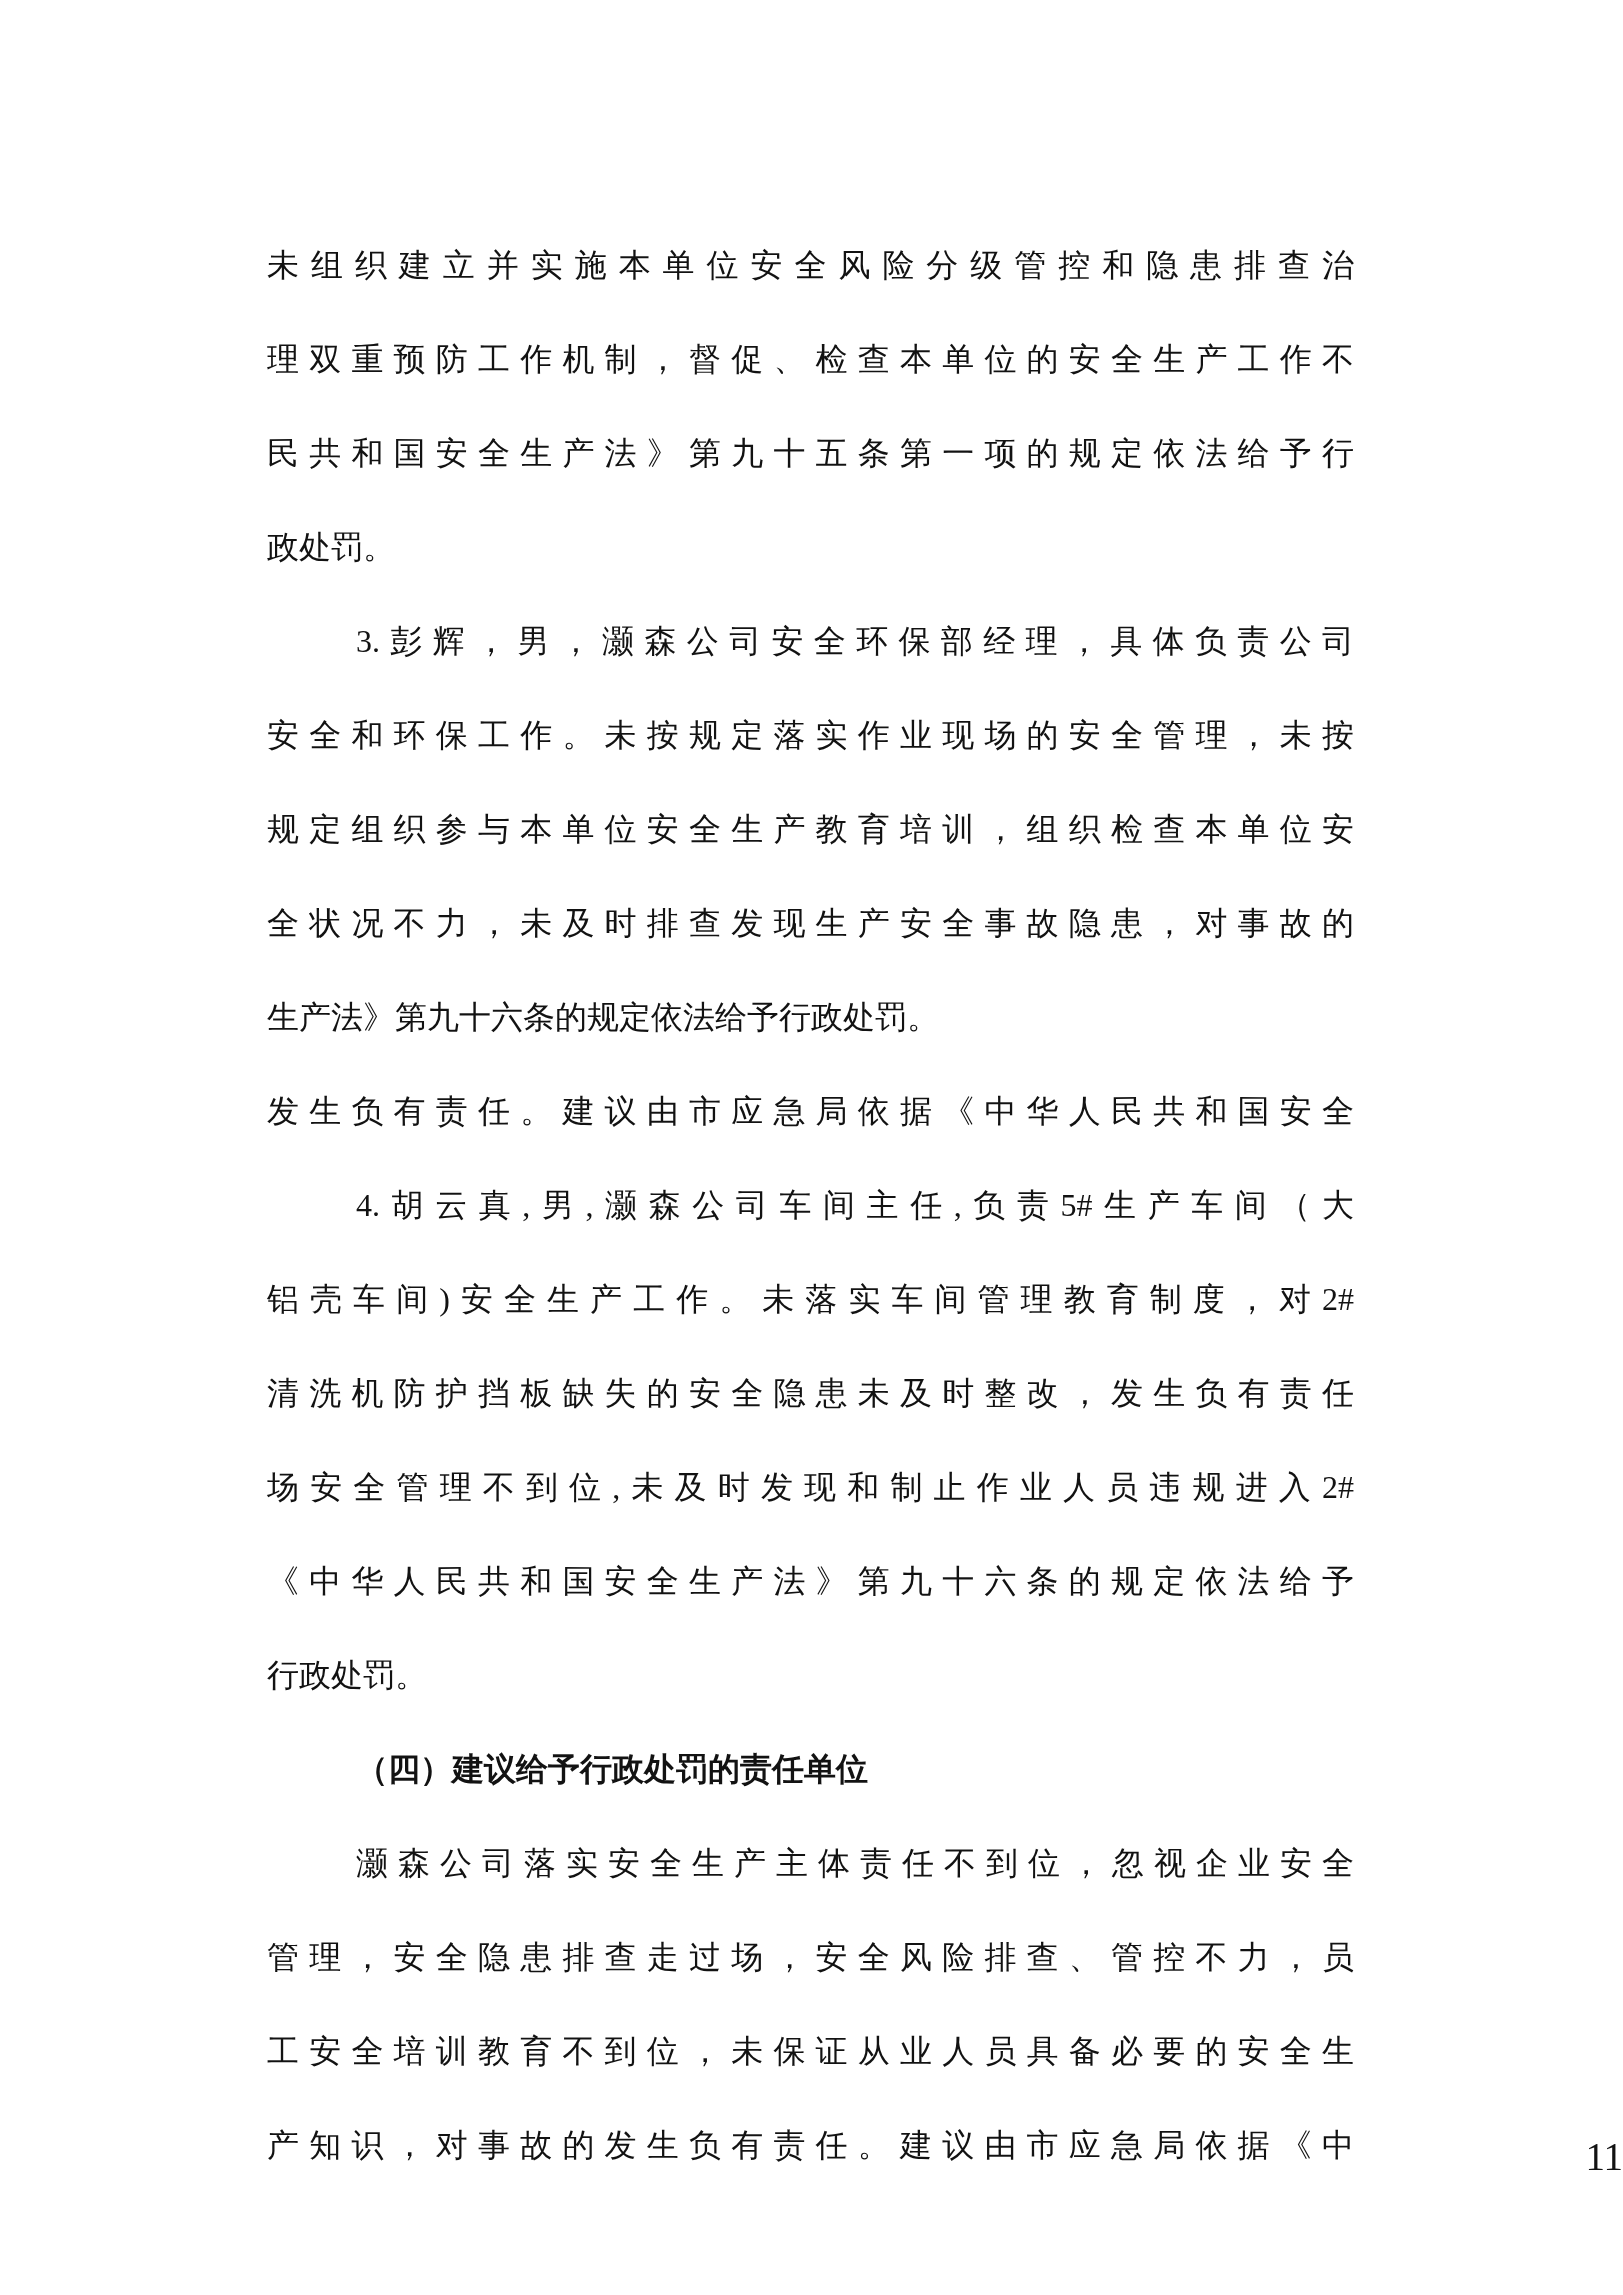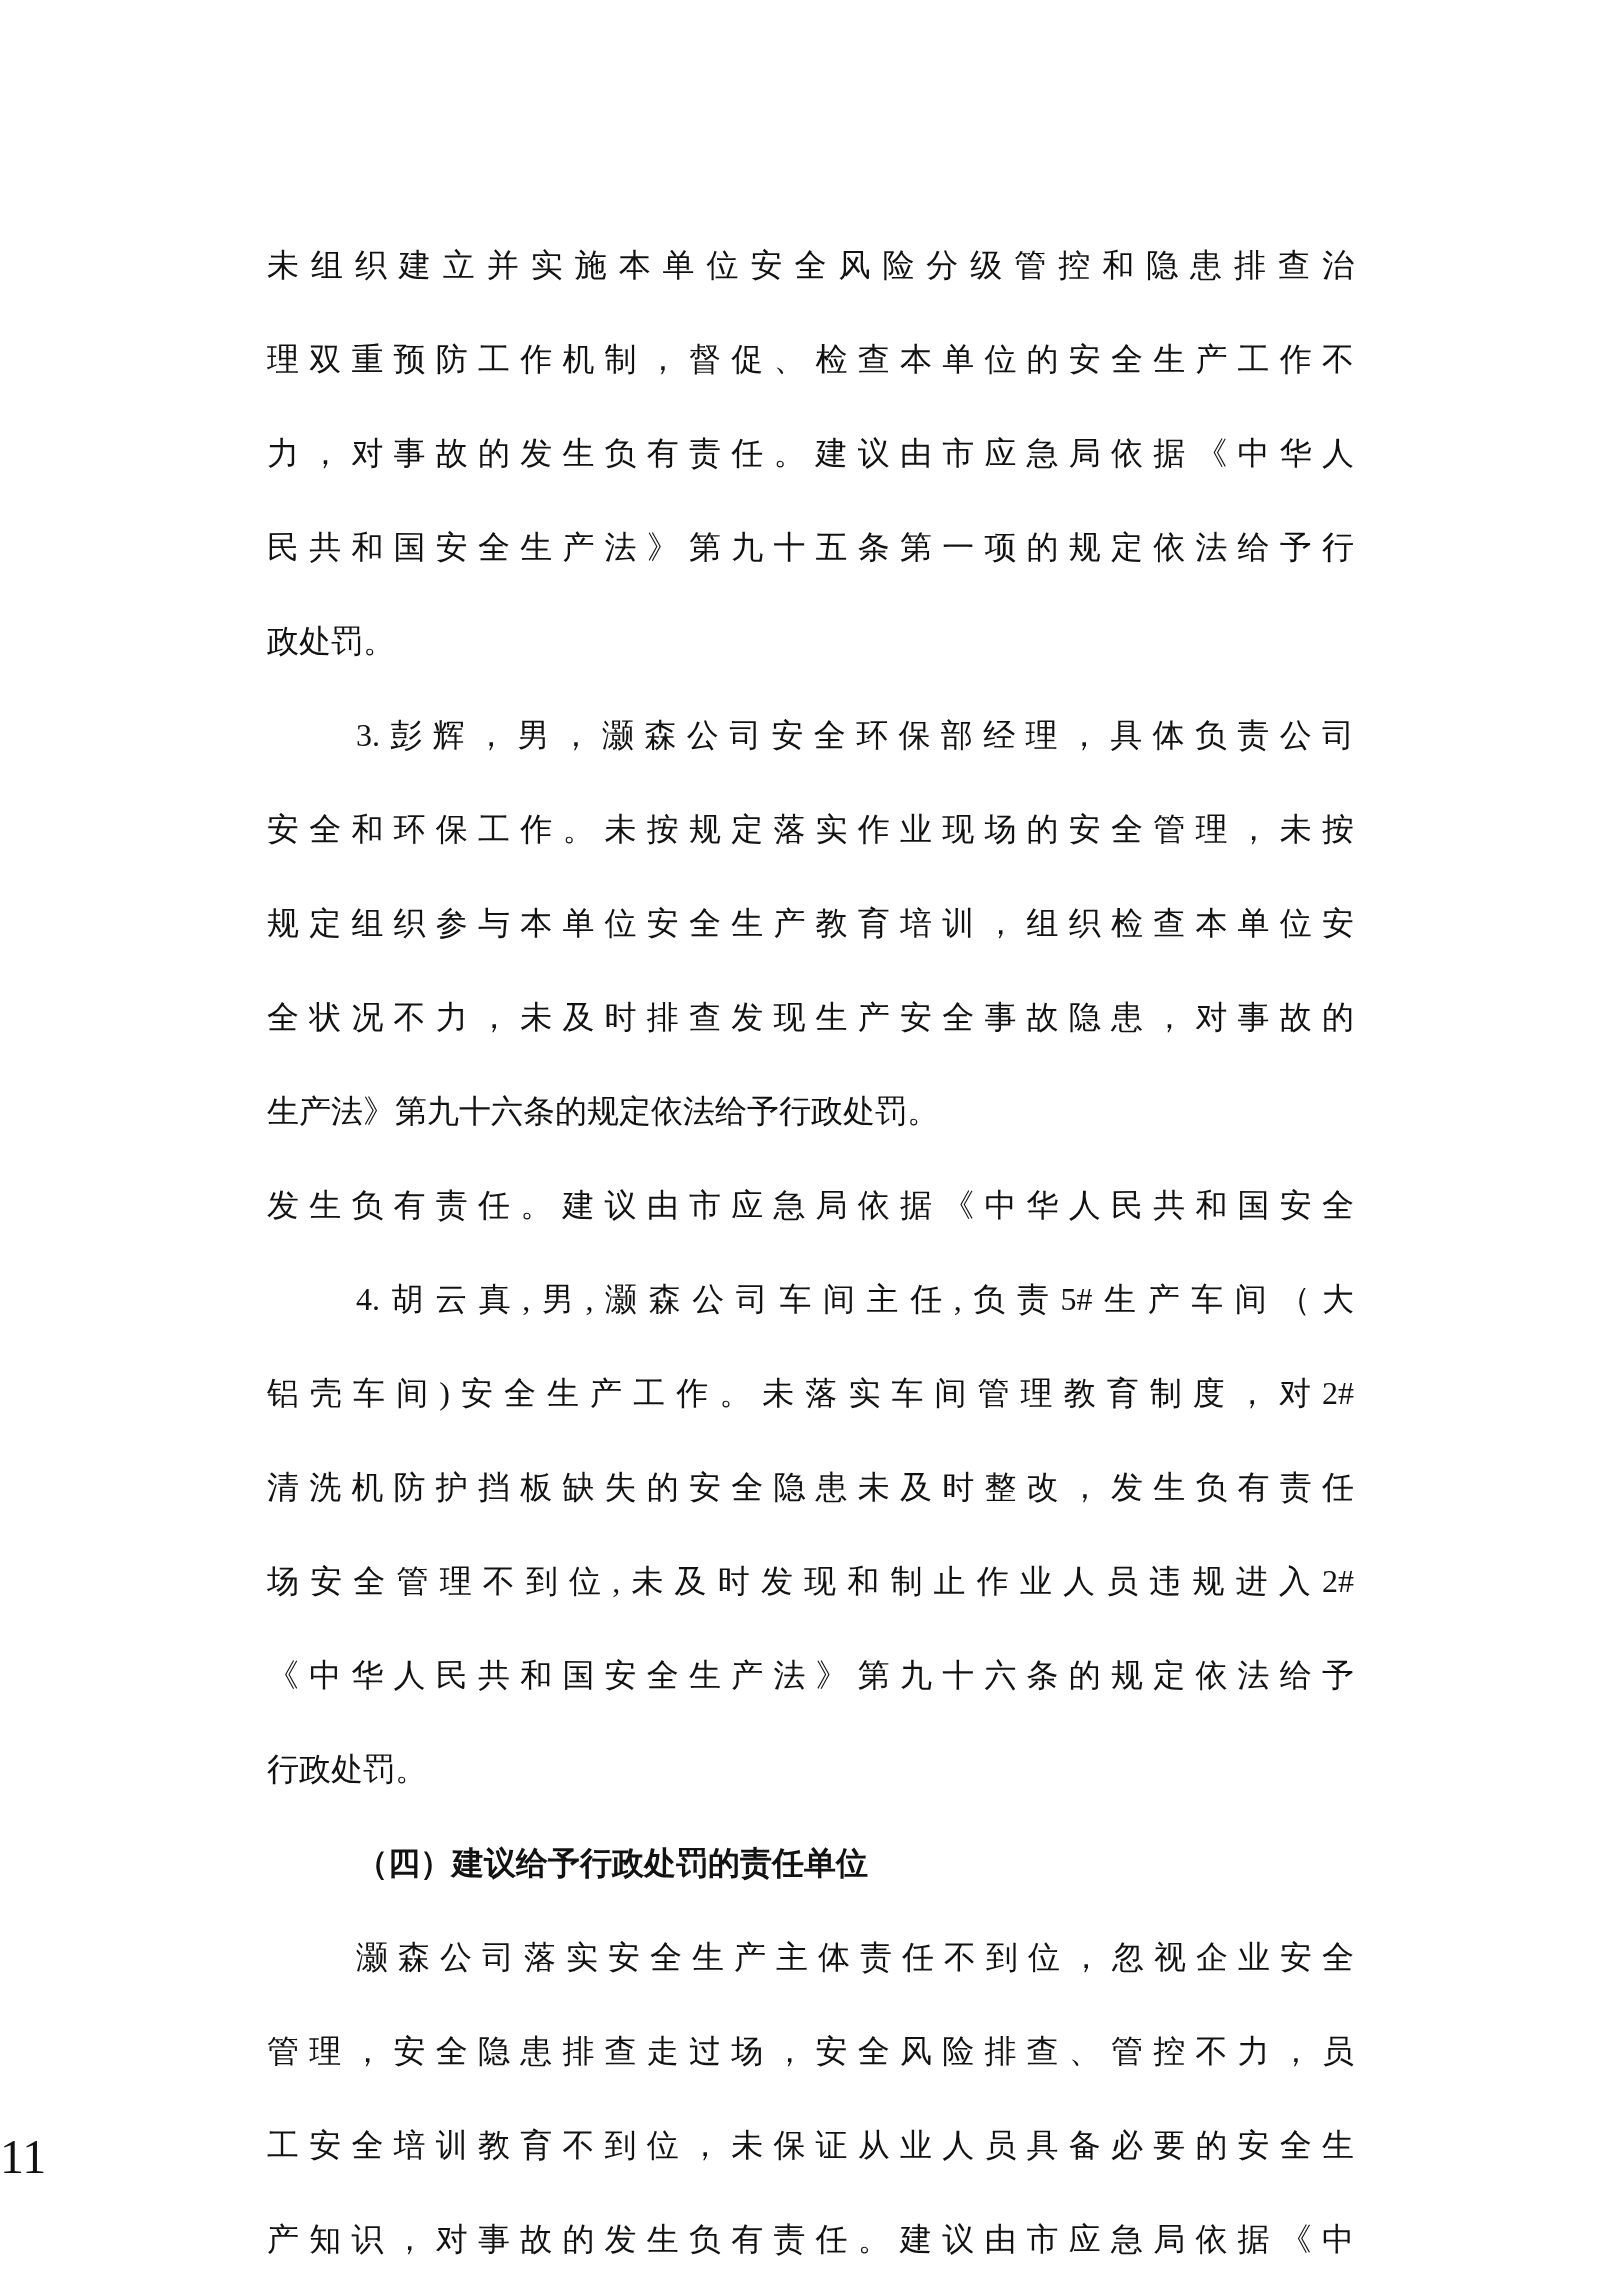--- a/index.html
+++ b/index.html
@@ -42,34 +42,33 @@
   .line.heading {
     font-weight: 700;
   }
   .page-number {
     position: absolute;
     left: 0;
     right: 0;
     top: 2134px;
     height: 46px;
     line-height: 46px;
-    text-align: left;
-    font-size: 48px;
+    text-align: right;
+    font-size: 39px;
     color: #121212;
   }
 </style>
 </head>
 <body>
 
 <div class="page">
 
   <main class="text-block">
     <p class="line fill">未组织建立并实施本单位安全风险分级管控和隐患排查治</p>
     <p class="line fill">理双重预防工作机制，督促、检查本单位的安全生产工作不</p>
-    <p class="line fill">力，对事故的发生负有责任。建议由市应急局依据《中华人</p>
     <p class="line fill">民共和国安全生产法》第九十五条第一项的规定依法给予行</p>
     <p class="line">政处罚。</p>
     <p class="line fill indent">3.彭辉，男，灏森公司安全环保部经理，具体负责公司</p>
     <p class="line fill">安全和环保工作。未按规定落实作业现场的安全管理，未按</p>
     <p class="line fill">规定组织参与本单位安全生产教育培训，组织检查本单位安</p>
     <p class="line fill">全状况不力，未及时排查发现生产安全事故隐患，对事故的</p>
     <p class="line">生产法》第九十六条的规定依法给予行政处罚。</p>
     <p class="line fill">发生负有责任。建议由市应急局依据《中华人民共和国安全</p>
     <p class="line fill indent">4.胡云真,男,灏森公司车间主任,负责5#生产车间（大</p>
     <p class="line fill">铝壳车间)安全生产工作。未落实车间管理教育制度，对2#</p>

